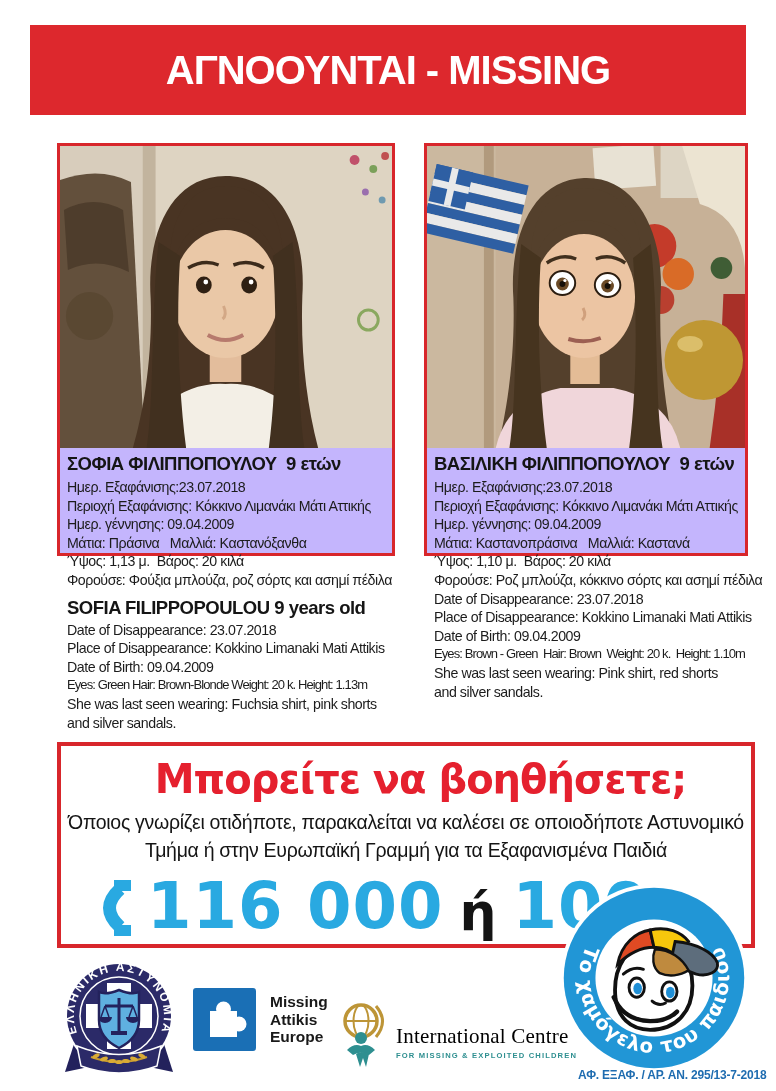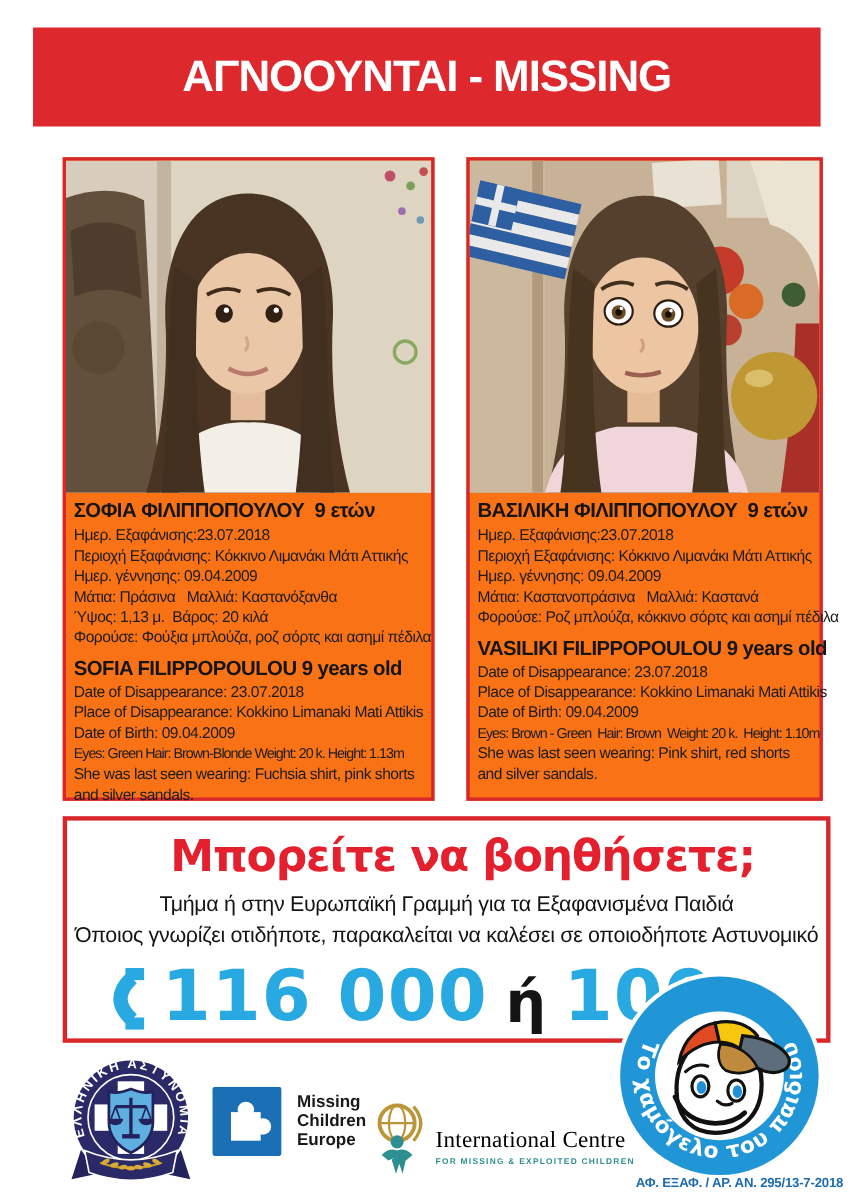--- a/index.html
+++ b/index.html
@@ -5,21 +5,21 @@
   html,body{margin:0;padding:0;background:#ffffff;}
   #poster{position:relative;width:776px;height:1091px;background:#fff;overflow:hidden;
           font-family:"Liberation Sans",sans-serif;}
 
   
   .header{position:absolute;left:30px;top:25px;width:716px;height:90px;background:#dd282d;
           display:flex;align-items:center;justify-content:center;}
   .header span{color:#fff;font-weight:bold;font-size:40px;letter-spacing:-1px;white-space:pre;}
 
   
-  .card{position:absolute;top:143px;height:585px;border:3px solid #d8262b;background:#f97316;box-sizing:border-box;}
+  .card{position:absolute;top:143px;height:413px;border:3px solid #d8262b;background:#c4b5fd;box-sizing:border-box;}
   .card.left{left:57px;width:338px;}
   .card.right{left:424px;width:324px;}
   .photo{display:block;width:100%;height:302px;}
   .info{padding:3px 4px 0 7px;}
   .name-gr,.name-en{font-weight:bold;font-size:18.5px;letter-spacing:-0.5px;white-space:pre;color:#151515;}
   .name-gr{margin:2px 0 3px 0;}
   .name-en{margin:7px 0 2px 0;}
   .line{font-size:14.2px;line-height:18.6px;letter-spacing:-0.45px;white-space:pre;color:#1c1c1c;}
   .line.squeeze{font-size:13px;letter-spacing:-0.9px;font-weight:500;}
 
@@ -153,36 +153,36 @@
       <path d="M96 98 C88 172 92 252 84 302 L122 302 C114 242 112 172 116 112 Z" fill="#463categ520" fill-opacity="0"></path>
       <path d="M96 98 C88 172 92 252 84 302 L122 302 C114 242 112 172 116 112 Z" fill="#46341f"></path>
       <path d="M228 98 C236 172 232 252 240 302 L206 302 C214 242 214 172 210 112 Z" fill="#46341f"></path>
     </svg>
     <div class="info">
       <div class="name-gr">ΒΑΣΙΛΙΚΗ ΦΙΛΙΠΠΟΠΟΥΛΟΥ  9 ετών</div>
       <div class="line">Ημερ. Εξαφάνισης:23.07.2018</div>
       <div class="line">Περιοχή Εξαφάνισης: Κόκκινο Λιμανάκι Μάτι Αττικής</div>
       <div class="line">Ημερ. γέννησης: 09.04.2009</div>
       <div class="line">Μάτια: Καστανοπράσινα   Μαλλιά: Καστανά</div>
+      <div class="line">Ύψος: 1,10 μ.  Βάρος: 20 κιλά</div>
       <div class="line">Φορούσε: Ροζ μπλούζα, κόκκινο σόρτς και ασημί πέδιλα</div>
-      <div class="name-en">VASILIKI FILIPPOPOULOU 9 years old</div>
       <div class="line">Date of Disappearance: 23.07.2018</div>
       <div class="line">Place of Disappearance: Kokkino Limanaki Mati Attikis</div>
       <div class="line">Date of Birth: 09.04.2009</div>
       <div class="line squeeze">Eyes: Brown - Green  Hair: Brown  Weight: 20 k.  Height: 1.10m</div>
       <div class="line">She was last seen wearing: Pink shirt, red shorts</div>
       <div class="line">and silver sandals.</div>
     </div>
   </div>
 
   <div class="help">
     <div class="help-title">Μπορείτε να βοηθήσετε;</div>
     <div class="help-body">
+      <div>Όποιος γνωρίζει οτιδήποτε, παρακαλείται να καλέσει σε οποιοδήποτε Αστυνομικό</div>
       <div>Τμήμα ή στην Ευρωπαϊκή Γραμμή για τα Εξαφανισμένα Παιδιά</div>
-      <div>Όποιος γνωρίζει οτιδήποτε, παρακαλείται να καλέσει σε οποιοδήποτε Αστυνομικό</div>
     </div>
     <div class="phone-row">
       <svg class="phone-icon" width="46" height="60" viewBox="0 0 46 60">
         <path d="M33 11 Q12 30 33 49" stroke="#29a9e1" stroke-width="13" fill="none"></path>
         <rect x="27" y="2" width="17" height="11" fill="#29a9e1"></rect>
         <rect x="27" y="47" width="17" height="11" fill="#29a9e1"></rect>
       </svg>
       <span class="phone-num">116 000</span>
       <span class="phone-or">ή</span>
       <span class="phone-num">100</span>
@@ -228,21 +228,21 @@
     <svg width="63" height="63" viewBox="0 0 63 63">
       <rect width="63" height="63" rx="3" fill="#1a6fb5"></rect>
       <g fill="#fff">
         <rect x="17" y="23" width="27" height="26"></rect>
         <circle cx="30.5" cy="21" r="7.5"></circle>
         <circle cx="46" cy="36" r="7.5"></circle>
       </g>
     </svg>
     <div class="mce-text">
       <div>Missing</div>
-      <div>Children</div>
+      <div>Attikis</div>
       <div>Europe</div>
     </div>
   </div>
 
   <div class="icmec">
     <svg width="54" height="68" viewBox="0 0 54 68">
       <circle cx="25" cy="21" r="16" fill="none" stroke="#bd9537" stroke-width="3.5"></circle>
       <ellipse cx="25" cy="21" rx="7.5" ry="16" fill="none" stroke="#bd9537" stroke-width="2"></ellipse>
       <path d="M9 21 h32" stroke="#bd9537" stroke-width="2"></path>
       <path d="M40 6 Q53 21 40 37" stroke="#bd9537" stroke-width="3" fill="none"></path>

